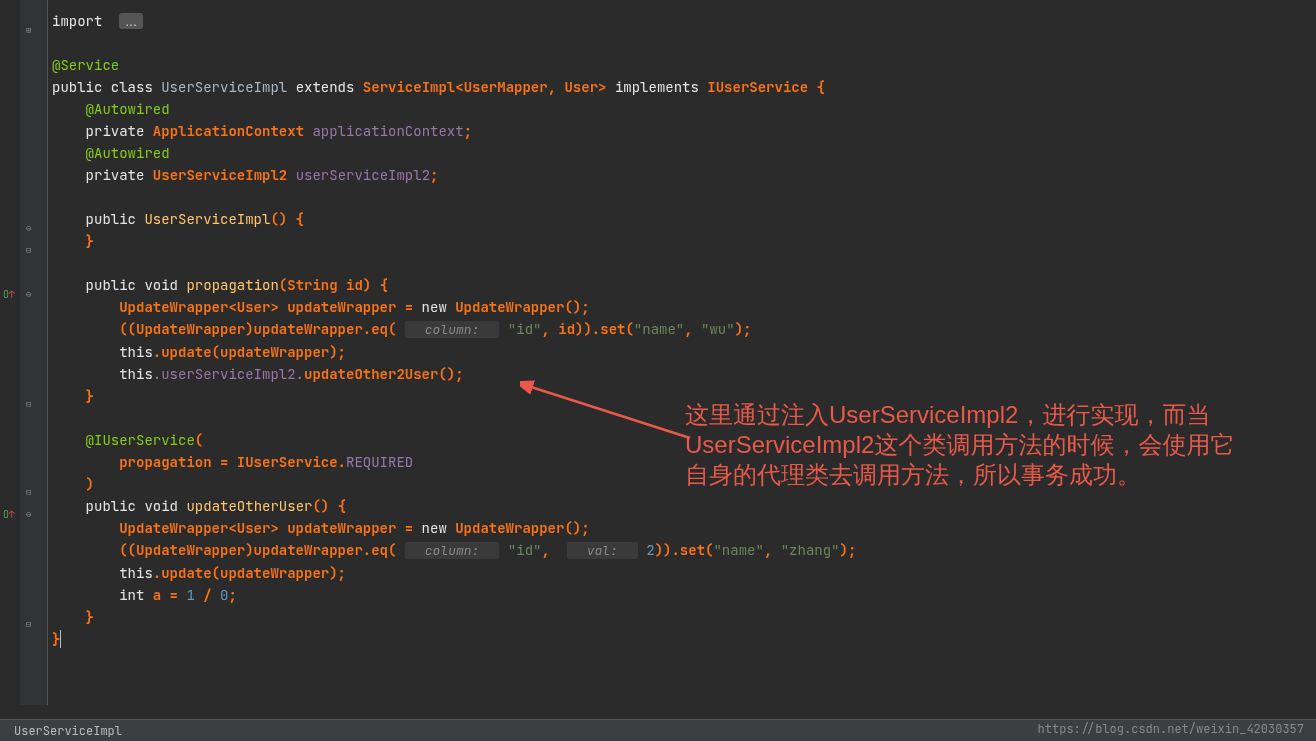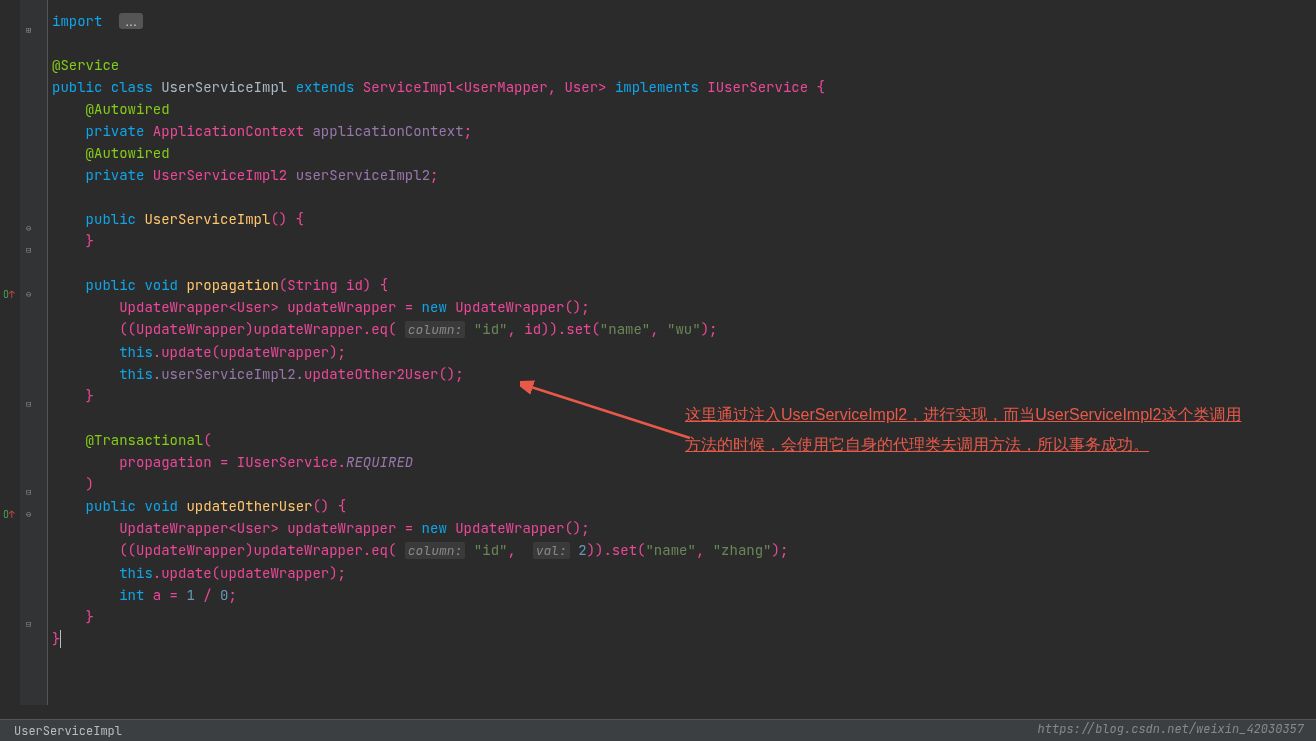--- a/index.html
+++ b/index.html
@@ -2,40 +2,40 @@
 <html><head>
 <meta charset="utf-8">
 <style>
 * { margin:0; padding:0; box-sizing:border-box; }
 body { background:#2b2b2b; font-family:'JetBrains Mono','Consolas',monospace; font-size:14px; width:1316px; height:741px; overflow:hidden; position:relative; }
 .container { display:flex; height:705px; }
 .gutter-left { width:20px; background:#2b2b2b; position:relative; }
 .gutter-right { width:28px; background:#313335; position:relative; border-right:1px solid #555; }
 .code-area { flex:1; background:#2b2b2b; padding:10px 4px; position:relative; line-height:22px; white-space:pre; }
 .status { position:absolute; bottom:0; left:0; right:0; height:22px; background:#3c3f41; color:#bbb; font-size:12px; padding:3px 14px; border-top:1px solid #555; }
-.watermark { position:absolute; bottom:4px; right:12px; color:#888; font-size:12px;font-style:italic; }
+.watermark { position:absolute; bottom:4px; right:12px; color:#888; font-size:12px; }
 
-.kw { color:#0ea5e9; }
+.kw { color:#e5e5e5; }
 .func { color:#ffc66d; }
 .cls { color:#a9b7c6; }
 .anno { color:#84cc16; }
-.txt { color:#ec4899; }
+.txt { color:#f97316;font-weight:bold; }
 .str { color:#6a8759; }
 .num { color:#6897bb; }
-.hint { color:#888; background:#3a3a3a; padding:0px 3px; border-radius:2px; font-style:italic; font-size:13px; }
+.hint { color:#888; background:#3a3a3a; padding:0px 20px; border-radius:2px; font-style:italic; font-size:13px; }
 .purple { color:#9876aa; }
 .badge { background:#555; color:#ccc; padding:0 6px; border-radius:3px; font-family:sans-serif; }
 .cursor { border-left:1px solid #bbb; }
 
 .gutter-mark { position:absolute; left:3px; color:#499c54; font-size:10px; }
 .gutter-mark .o { color:#499c54; }
 .gutter-mark .arrow { color:#cc4444; }
 .fold { position:absolute; left:6px; color:#888; font-size:9px; }
 
-.annotation { position:absolute; top:400px; left:685px; width:570px; color:#e8594a; font-size:16px; line-height:30px; font-family:'Microsoft YaHei',sans-serif;text-decoration:underline; }
+.annotation { position:absolute; top:400px; left:685px; width:570px; color:#e8594a; font-size:24px; line-height:30px; font-family:'Microsoft YaHei',sans-serif; }
 .arrow-svg { position:absolute; top:378px; left:520px; pointer-events:none; }
 </style>
 </head>
 <body>
 
 <div class="container">
   <div class="gutter-left">
     <div class="gutter-mark" style="top:288px"><span class="o">O</span><span class="arrow">↑</span></div>
     <div class="gutter-mark" style="top:508px"><span class="o">O</span><span class="arrow">↑</span></div>
   </div>
@@ -61,22 +61,22 @@
     <span class="kw">public</span> <span class="func">UserServiceImpl</span><span class="txt">() {</span>
     <span class="txt">}</span>
 
     <span class="kw">public</span> <span class="kw">void</span> <span class="func">propagation</span><span class="txt">(String id) {</span>
         <span class="txt">UpdateWrapper&lt;User&gt; updateWrapper = </span><span class="kw">new</span><span class="txt"> UpdateWrapper();</span>
         <span class="txt">((UpdateWrapper)updateWrapper.eq(</span> <span class="hint">column:</span> <span class="str">"id"</span><span class="txt">, id)).set(</span><span class="str">"name"</span><span class="txt">, </span><span class="str">"wu"</span><span class="txt">);</span>
         <span class="kw">this</span><span class="txt">.update(updateWrapper);</span>
         <span class="kw">this</span><span class="purple">.userServiceImpl2.</span><span class="txt">updateOther2User</span><span class="txt">();</span>
     <span class="txt">}</span>
 
-    <span class="anno">@Transactional</span><span class="txt">(</span>
-        <span class="txt">propagation = IUserService.</span><span class="purple" style="font-style:italic">REQUIRED</span>
+    <span class="anno">@IUserService</span><span class="txt">(</span>
+        <span class="txt">propagation = IUserService.</span><span class="purple" style="">REQUIRED</span>
     <span class="txt">)</span>
     <span class="kw">public</span> <span class="kw">void</span> <span class="func">updateOtherUser</span><span class="txt">() {</span>
         <span class="txt">UpdateWrapper&lt;User&gt; updateWrapper = </span><span class="kw">new</span><span class="txt"> UpdateWrapper();</span>
         <span class="txt">((UpdateWrapper)updateWrapper.eq(</span> <span class="hint">column:</span> <span class="str">"id"</span><span class="txt">,  </span><span class="hint">val:</span> <span class="num">2</span><span class="txt">)).set(</span><span class="str">"name"</span><span class="txt">, </span><span class="str">"zhang"</span><span class="txt">);</span>
         <span class="kw">this</span><span class="txt">.update(updateWrapper);</span>
         <span class="kw">int</span><span class="txt"> a = </span><span class="num">1</span><span class="txt"> / </span><span class="num">0</span><span class="txt">;</span>
     <span class="txt">}</span>
 <span class="txt">}</span><span class="cursor"></span>
   </div>
 </div>

